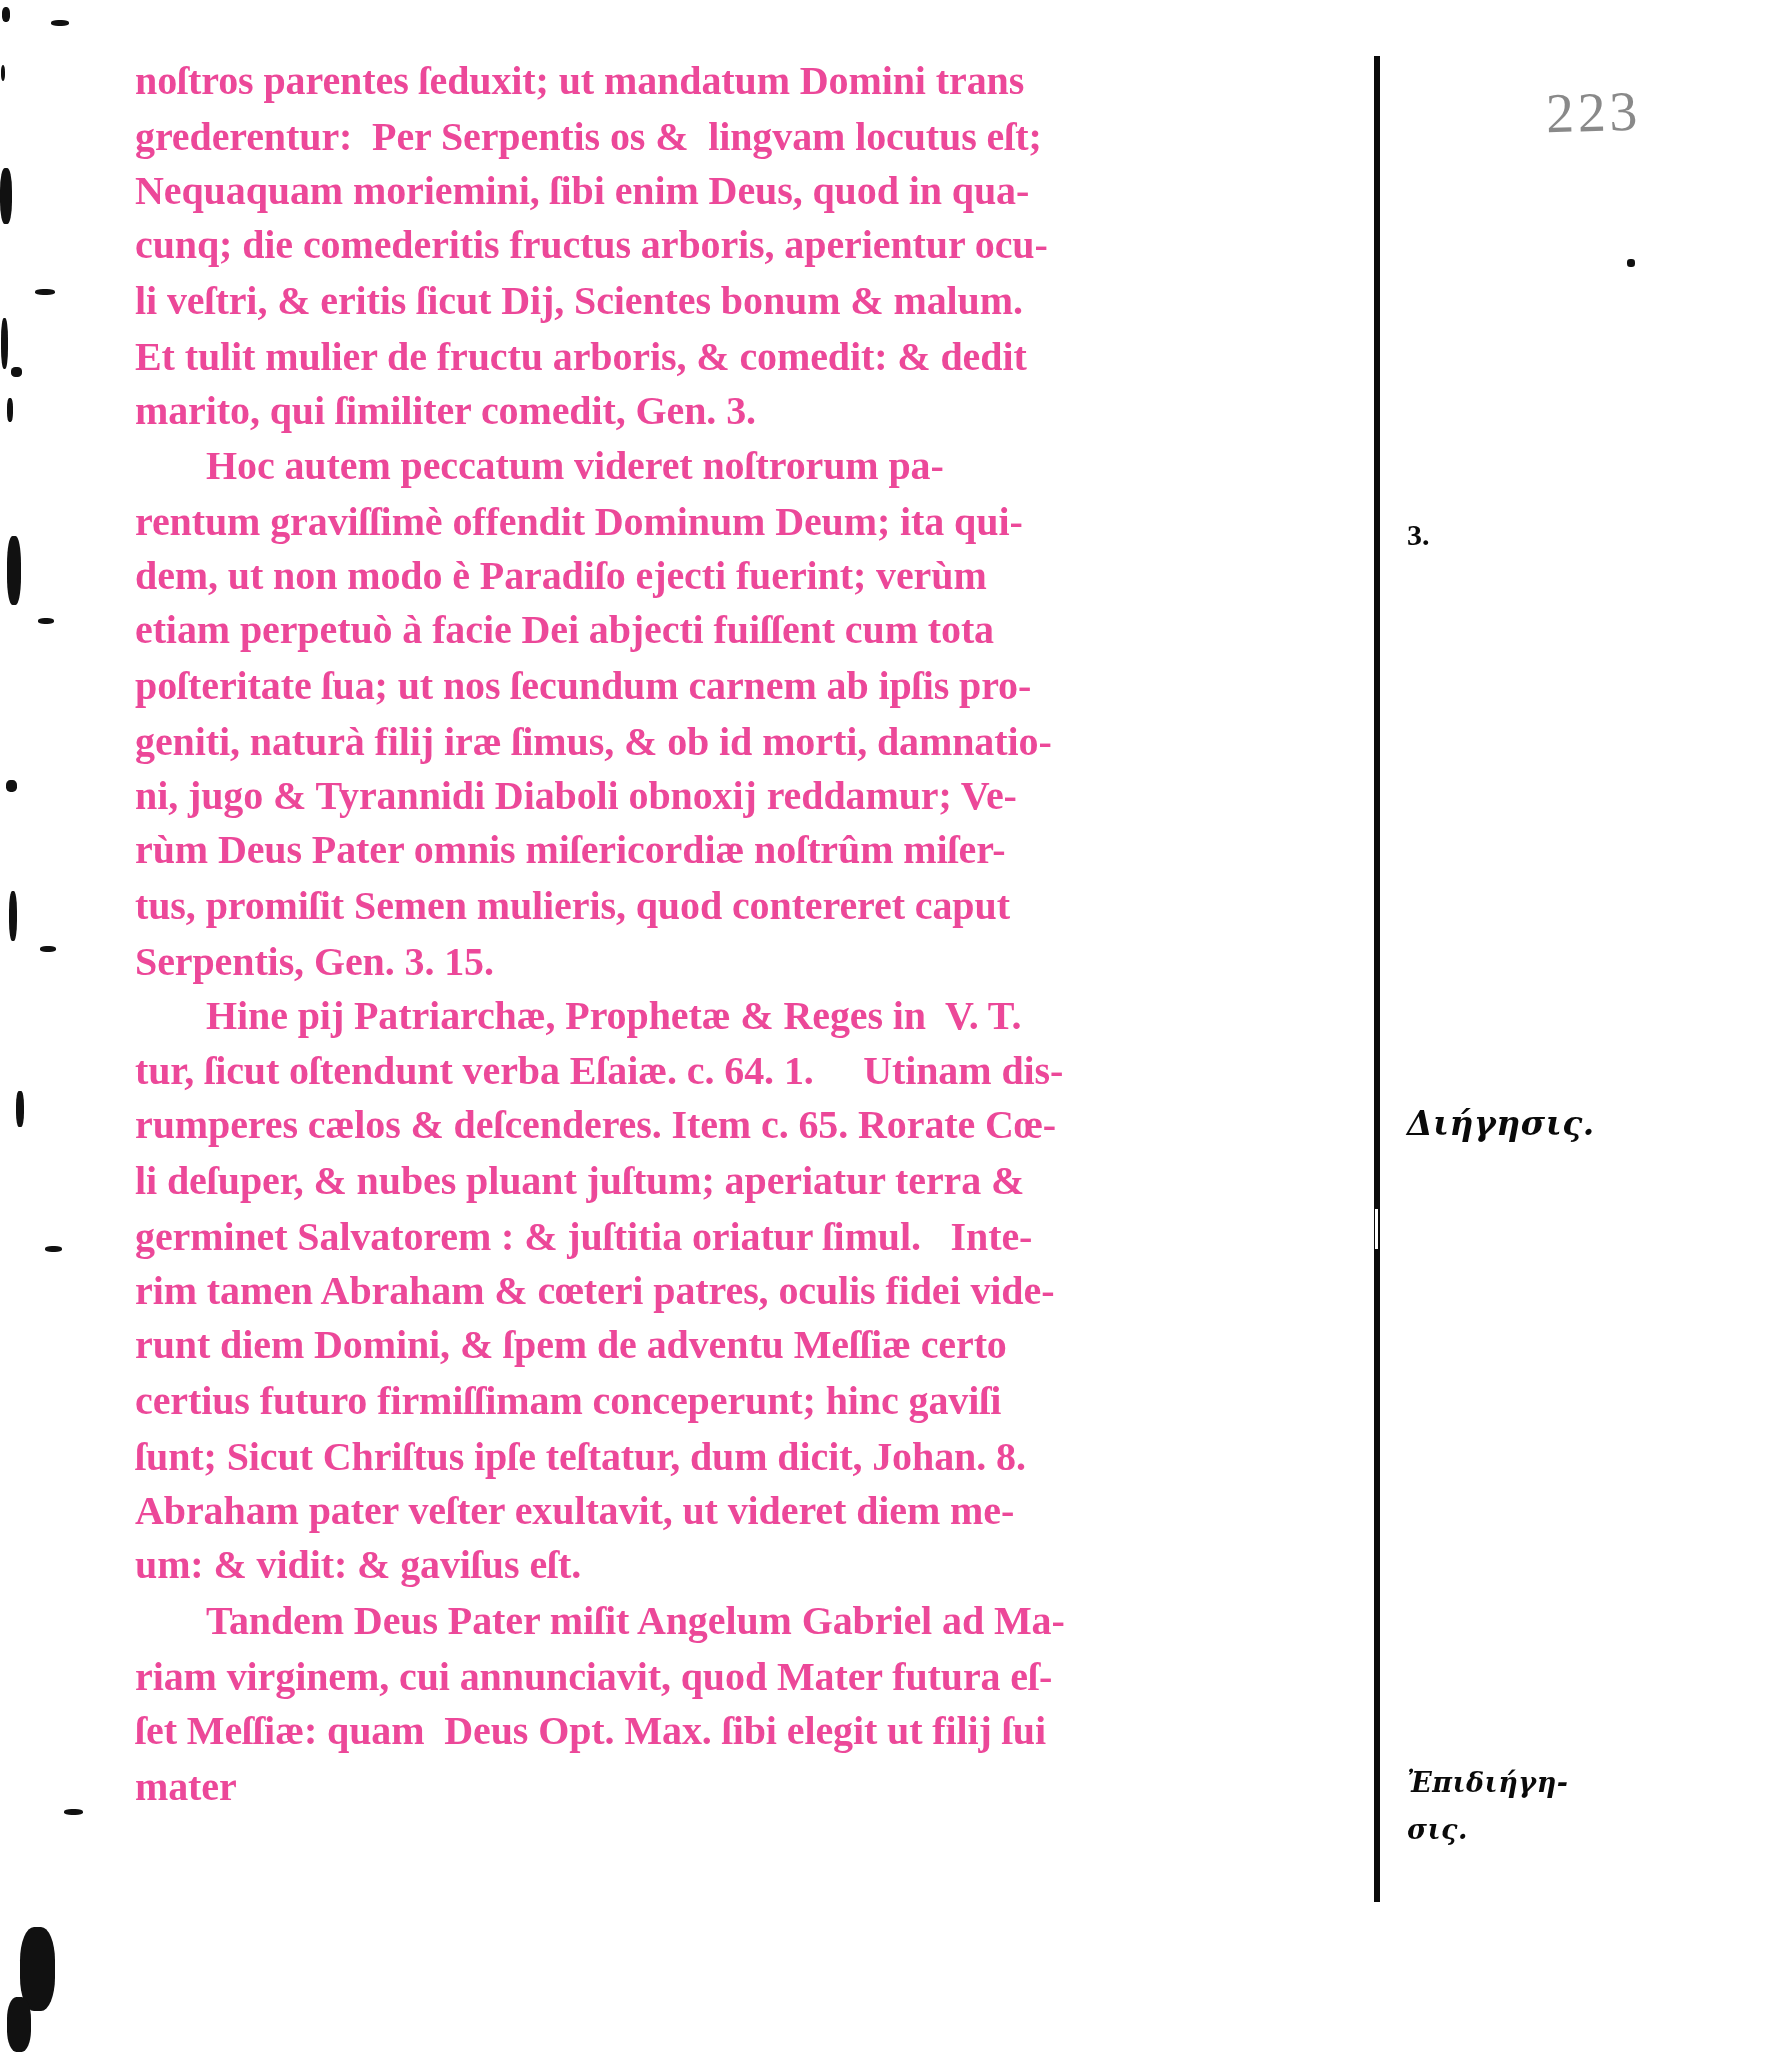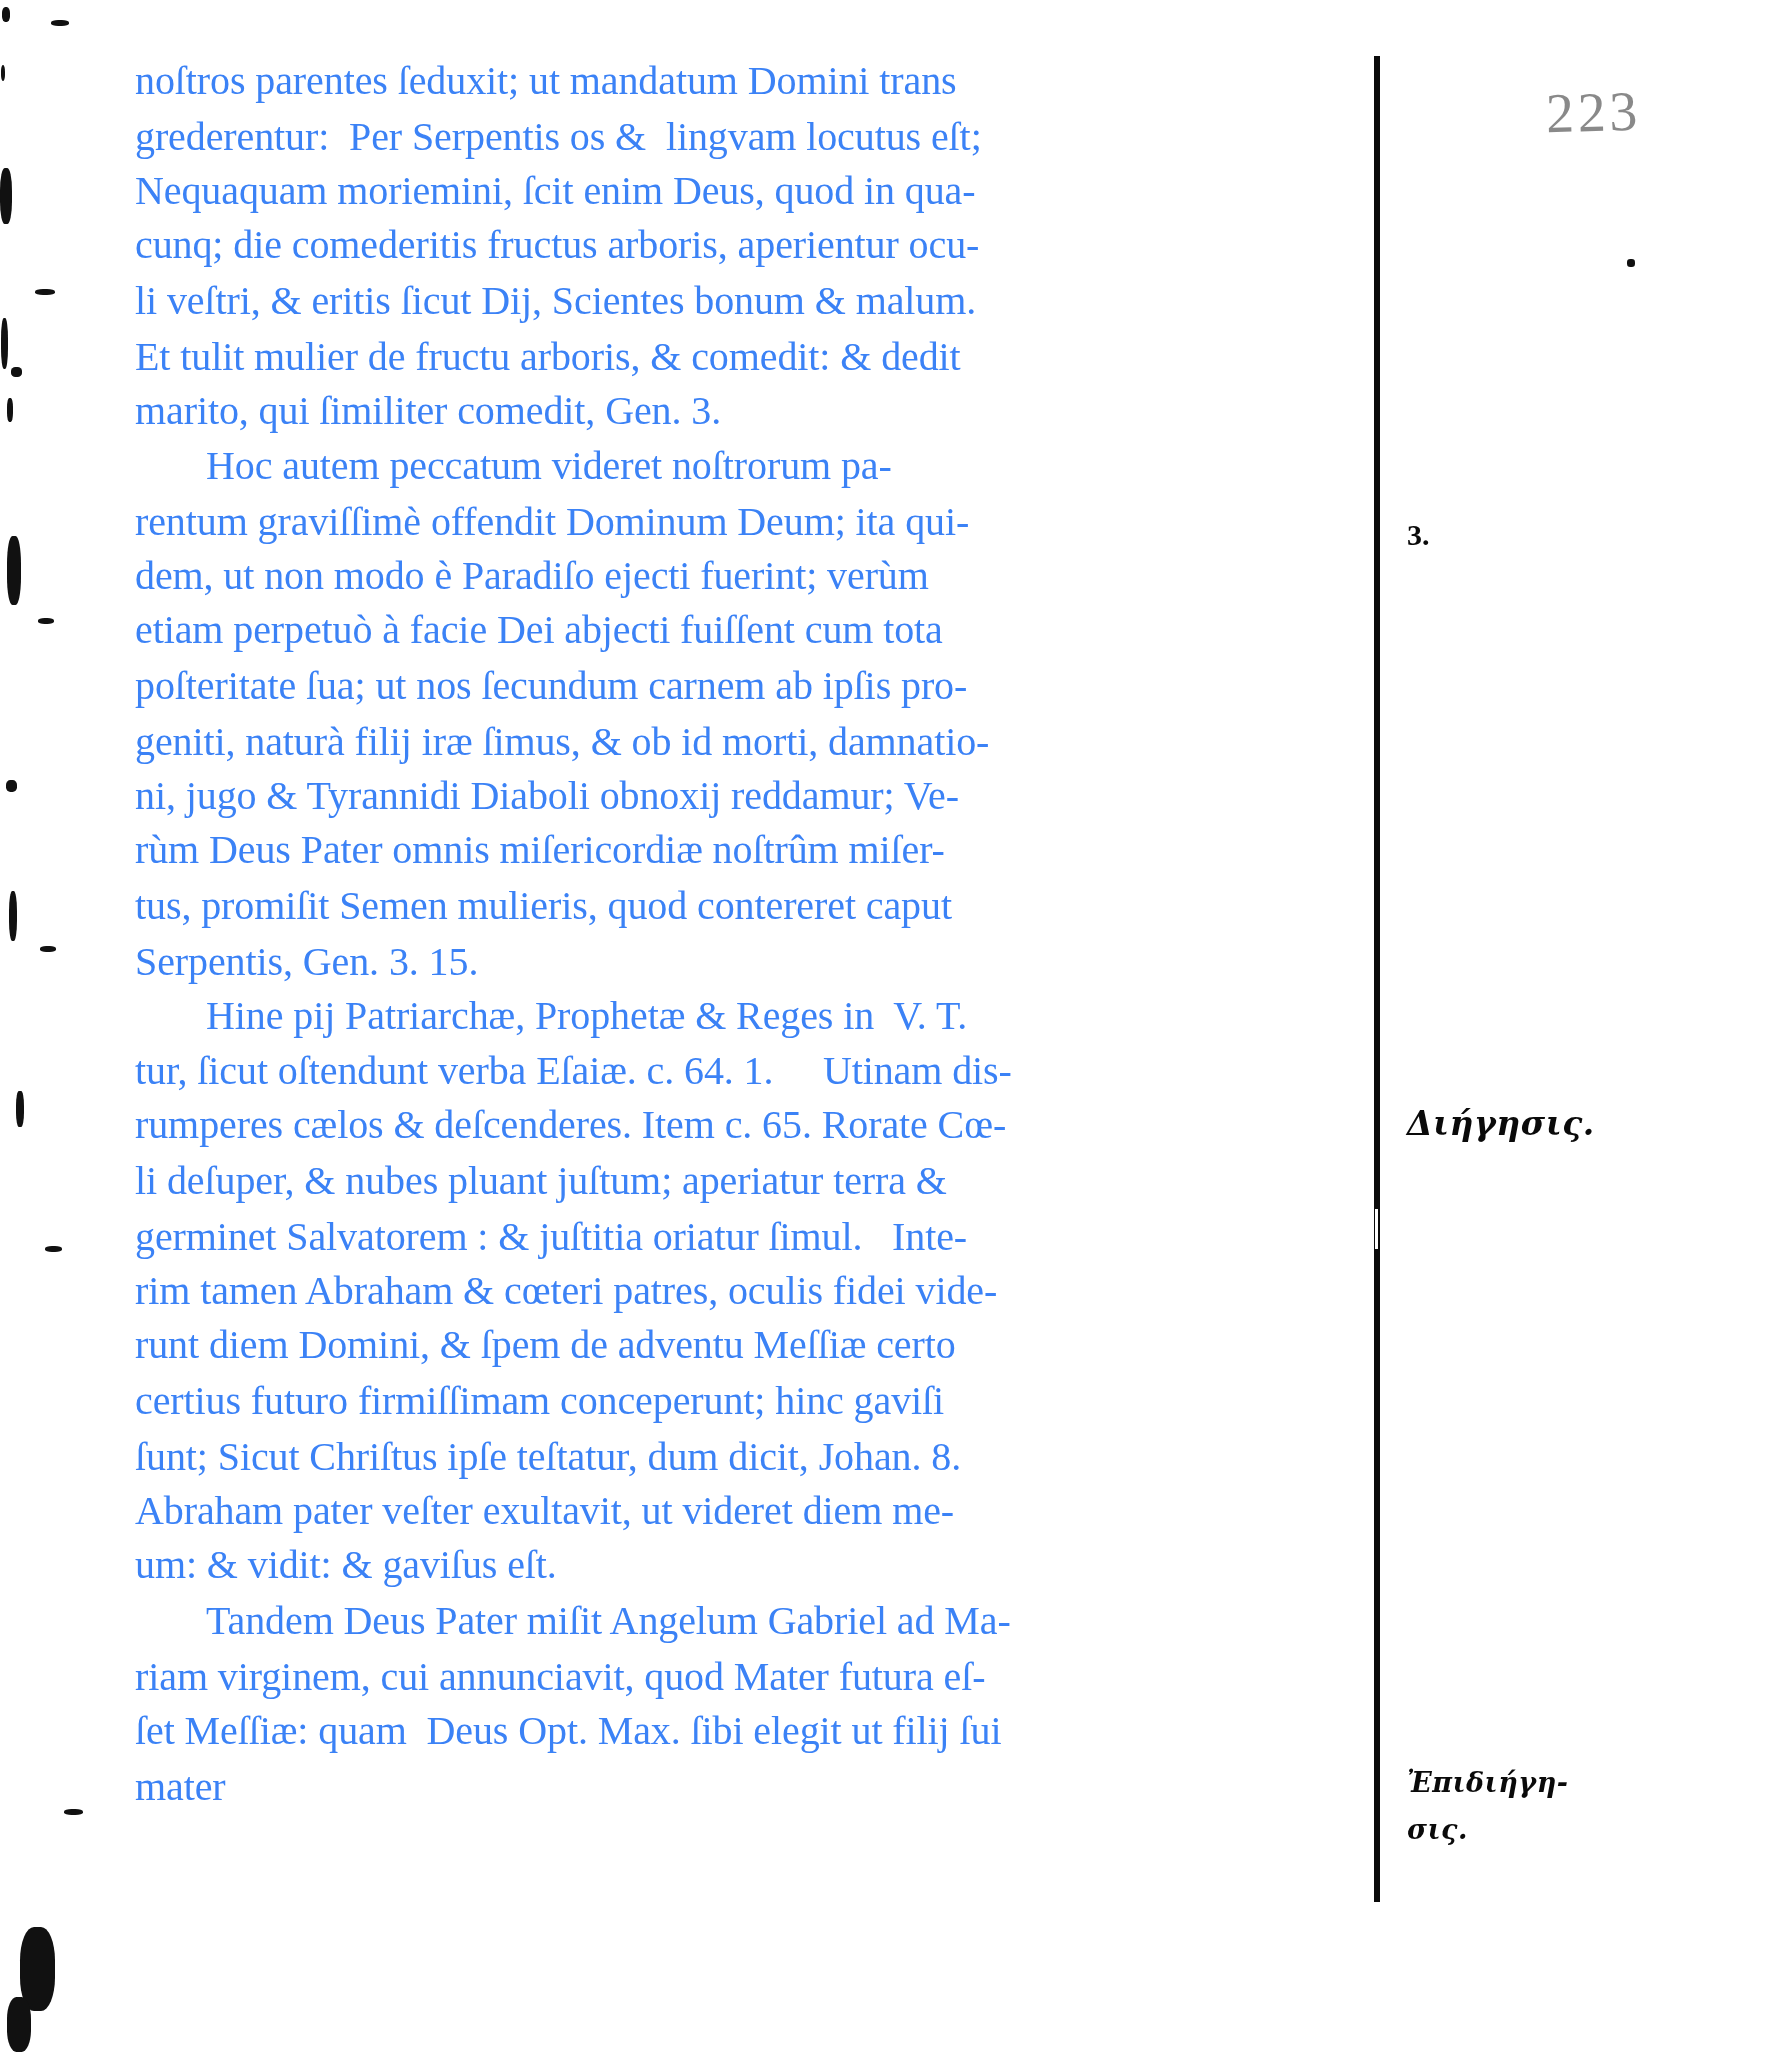--- a/index.html
+++ b/index.html
@@ -62,22 +62,22 @@
     left: 135px;
     top: 53px;
     width: 1226px;
   }
 
   .ln {
     font-size: 40px;
     line-height: 55px;
     letter-spacing: -0.1px;
     white-space: pre;
-    color: #3b82f6;
-    font-weight: 400;
+    color: #ec4899;
+    font-weight: 700;
     -webkit-font-smoothing: none;
   }
   
   .ln.indent { padding-left: 71px; }
   .ln.right  { text-align: left; }
 
   
   .w0 { transform: translateY(0px); }
   .w1 { transform: translateY(0.7px); }
   .w2 { transform: translateY(-0.6px); }
@@ -142,21 +142,21 @@
 
   <div id="folio">223</div>
 
   <div id="rule"></div>
 
   <div id="textblock">
 
     <div class="para">
       <div class="ln w0">noſtros parentes ſeduxit; ut mandatum Domini trans</div>
       <div class="ln w1">grederentur:  Per Serpentis os &amp;  lingvam locutus eſt;</div>
-      <div class="ln w0">Nequaquam moriemini, ſcit enim Deus, quod in qua-</div>
+      <div class="ln w0">Nequaquam moriemini, ſibi enim Deus, quod in qua-</div>
       <div class="ln w2">cunq; die comederitis fructus arboris, aperientur ocu-</div>
       <div class="ln w0">li veſtri, &amp; eritis ſicut Dij, Scientes bonum &amp; malum.</div>
       <div class="ln w1">Et tulit mulier de fructu arboris, &amp; comedit: &amp; dedit</div>
       <div class="ln w0">marito, qui ſimiliter comedit, Gen. 3.</div>
     </div>
 
     <div class="para">
       <div class="ln indent w0">Hoc autem peccatum videret noſtrorum pa-</div>
       <div class="ln w1">rentum graviſſimè offendit Dominum Deum; ita qui-</div>
       <div class="ln w0">dem, ut non modo è Paradiſo ejecti fuerint; verùm</div>

